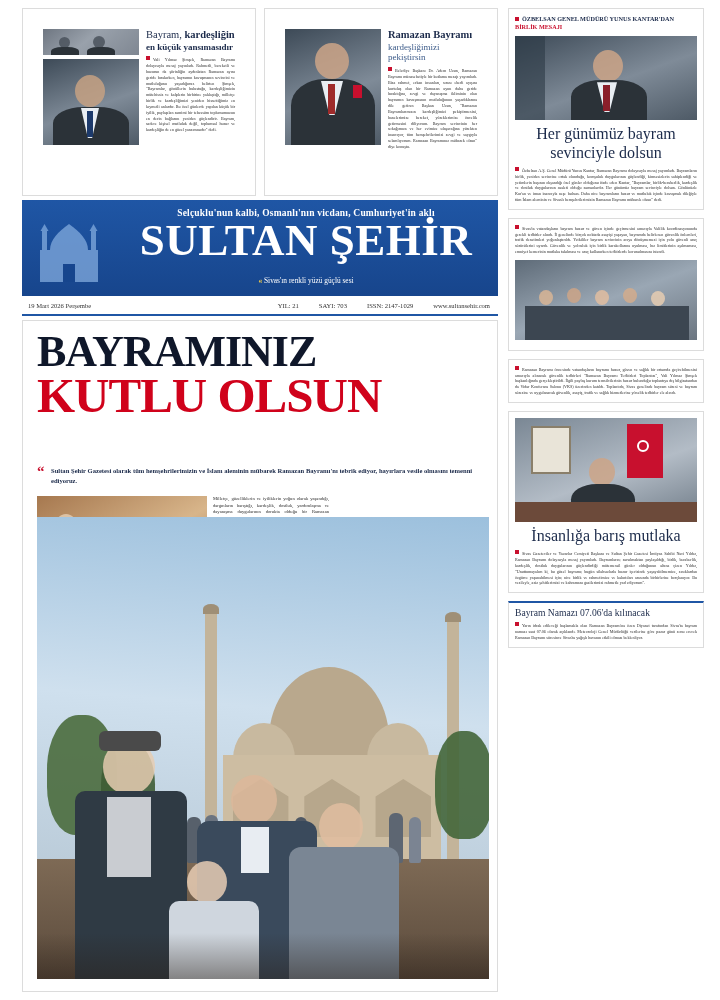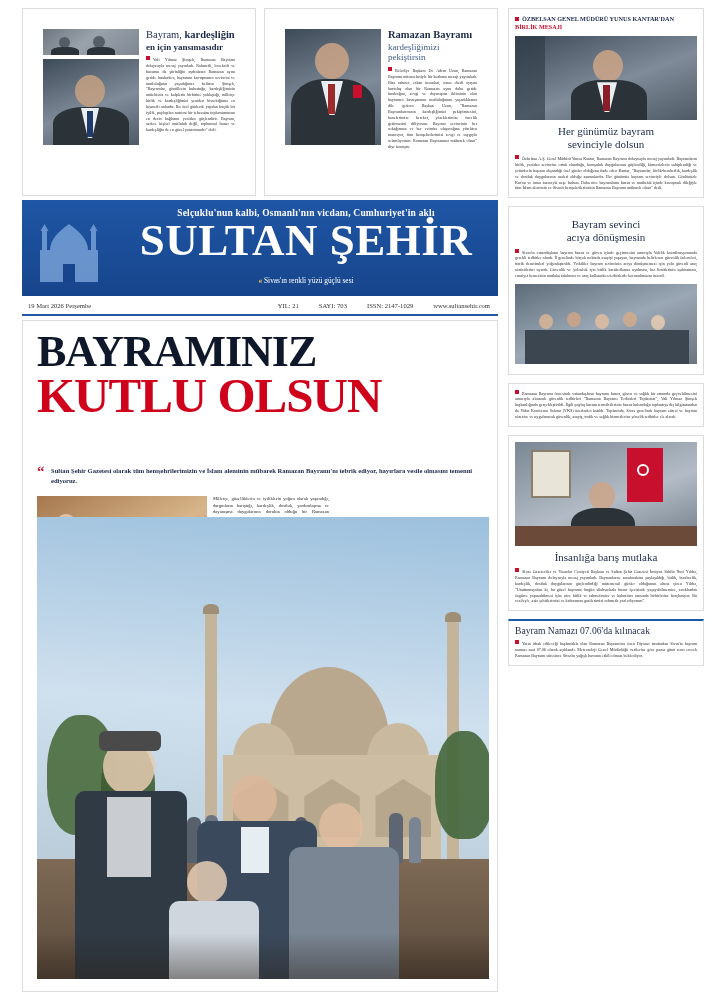--- a/index.html
+++ b/index.html
@@ -89,21 +89,21 @@
   .tree { position:absolute; background:#4a6b3d; border-radius:45% 45% 40% 40%; opacity:.9; }
   .ground { position:absolute; left:0; right:0; bottom:0; height:120px; background:linear-gradient(180deg,#7e6a55,#5a4a3c); }
   .fig { position:absolute; border-radius:6px 6px 2px 2px; }
 
   
   .side { position:absolute; left:508px; top:8px; width:196px; }
   .sbox { background:#fff; border:1px solid #dcdcdc; margin-bottom:8px; padding:6px; }
   .skicker { font-size:6.2px; font-weight:bold; color:#1b2a4a; line-height:1.3; margin-bottom:5px; }
   .skicker .bar { display:inline-block; width:4px; height:4px; background:#c8102e; margin-right:3px; }
   .skicker .em { color:#c8102e; }
-  .sheadline { font-size:11px; color:#1b2a4a; text-align:center; margin:5px 0 5px; line-height:1.15; }
+  .sheadline { font-size:16px; color:#1b2a4a; text-align:center; margin:5px 0 5px; line-height:1.15; }
   .sheadline .r2 { display:block; }
   .sheadline.bold { font-weight:bold; }
   .sphoto { width:100%; height:74px; margin-bottom:4px; }
   .sfooter { border-top:2px solid #1f56a5; padding-top:4px; }
   .sbottom-title { font-size:9.6px; color:#1b2a4a; font-weight:normal; margin-bottom:4px; }
 </style>
 </head>
 <body>
 
 <div class="page">
@@ -122,21 +122,21 @@
           <div class="sil head" style="left:32px;top:16px;width:30px;height:32px;background:#c6a183;"></div>
           <div class="suit" style="left:10px;top:48px;width:76px;height:40px;"></div>
           <div class="shirt" style="left:38px;top:49px;width:18px;height:30px;clip-path:polygon(0 0,100% 0,62% 100%,38% 100%);"></div>
           <div class="tie" style="left:44px;top:52px;width:6px;height:26px;background:#1d3a6b;"></div>
         </div>
       </div>
       <div class="body">
         <div class="headline">
           <span>Bayram,</span>
           <b>kardeşliğin</b>
-          <span class="sub" style="color:#1b2a4a;font-weight:bold">en için yansımasıdır</span>
+          <span class="sub" style="color:#1b2a4a;font-weight:bold">en küçük yansımasıdır</span>
         </div>
         <div class="txt bullet">Vali Yılmaz Şimşek, Ramazan Bayramı dolayısıyla mesaj yayınladı. Rahmetli, bereketli ve huzurun da şiirinliğin aydınlatan Ramazan ayını geride bırakırken, bayramın kavuşmanın sevincini ve mutluluğunu yaşadığımız belirten Şimşek, "Bayramlar, gönüllerin bulustuğu, kardeşliğimizin mütehissis ve kalplerin birbirine yaklaştığı, milletçe birlik ve kardeşliğimizi yeniden hissettiğimiz en kıymetli anlardır. Bu özel günlerde yapılan küçük bir iyilik, paylaşılan samimi bir tebessüm toplumumuzun en derin bağlarını yeniden güçlendirir. Bayram, sadece kişisel mutluluk değil, toplumsal huzur ve kardeşliğin de en güzel yansımasıdır" dedi.</div>
       </div>
     </div>
 
     <div class="card card2">
       <div class="imgcol">
         <div class="ph studio" style="height:116px">
           <div class="sil head" style="left:30px;top:14px;width:34px;height:36px;background:#cda487;"></div>
           <div class="suit" style="left:6px;top:50px;width:84px;height:66px;"></div>
@@ -268,24 +268,20 @@
         <div style="position:absolute;left:0;top:0;width:30px;height:84px;background:#2c3945;opacity:.6"></div>
       </div>
       <div class="sheadline">
         <span>Her günümüz bayram</span>
         <span class="r2">sevinciyle dolsun</span>
       </div>
       <div class="txt bullet">Özbelsan A.Ş. Genel Müdürü Yunus Kantar, Ramazan Bayramı dolayısıyla mesaj yayımladı. Bayramların birlik, yeniden sevincine ortak olunduğu, komşuluk duygularının güçlendiği, kimsesizlerin sahiplendiği ve yetimlerin başının okşandığı özel günler olduğunu ifade eden Kantar, "Bayramlar, birlik-beraberlik, kardeşlik ve dostluk duygularının asaleti olduğu zamanlardır. Her günümüz bayram sevinciyle dolsun. Gönlünüzle Kur'an ve iman inancıyla neşe bulsun. Daha nice bayramların huzur ve mutluluk içinde kavuşmak dileğiyle tüm İslam aleminin ve Sivaslı hemşehrilerimizin Ramazan Bayramı mübarek olsun" dedi.</div>
     </div>
 
     <div class="sbox">
-      <div class="sheadline">
-        <span>Bayram sevinci</span>
-        <span class="r2">acıya dönüşmesin</span>
-      </div>
       <div class="txt bullet">Sivas'ta vatandaşların bayram huzur ve güven içinde geçirmesini amacıyla Valilik koordinasyonunda gerekli tedbirler alındı. İl genelinde birçok noktada asayişi yaşayan, bayramda belirlenen güvenlik önlemleri, trafik denetimleri yoğunlaştırıldı. Yetkililer bayram sevincinin acıya dönüşmemesi için yolu güvenli araç sürücülerini uyardı. Güvenlik ve yolculuk için birlik karakollarına uyulması, hız limitlerinin aşılmaması, emniyet kemerinin mutlaka takılması ve araç kullanırken tedbirlerde korunulmasını istendi.</div>
       <div class="sphoto ph room" style="height:80px;margin-top:5px">
         <div style="position:absolute;left:10px;top:46px;width:164px;height:34px;background:#3c4651;"></div>
         <div class="sil head" style="left:24px;top:30px;width:14px;height:15px;background:#d8b595;"></div>
         <div class="sil head" style="left:52px;top:28px;width:14px;height:15px;background:#cda487;"></div>
         <div class="sil head" style="left:80px;top:30px;width:14px;height:15px;background:#e0bda0;"></div>
         <div class="sil head" style="left:108px;top:28px;width:14px;height:15px;background:#d2ab8c;"></div>
         <div class="sil head" style="left:136px;top:31px;width:14px;height:15px;background:#e6cdb2;"></div>
       </div>
     </div>

